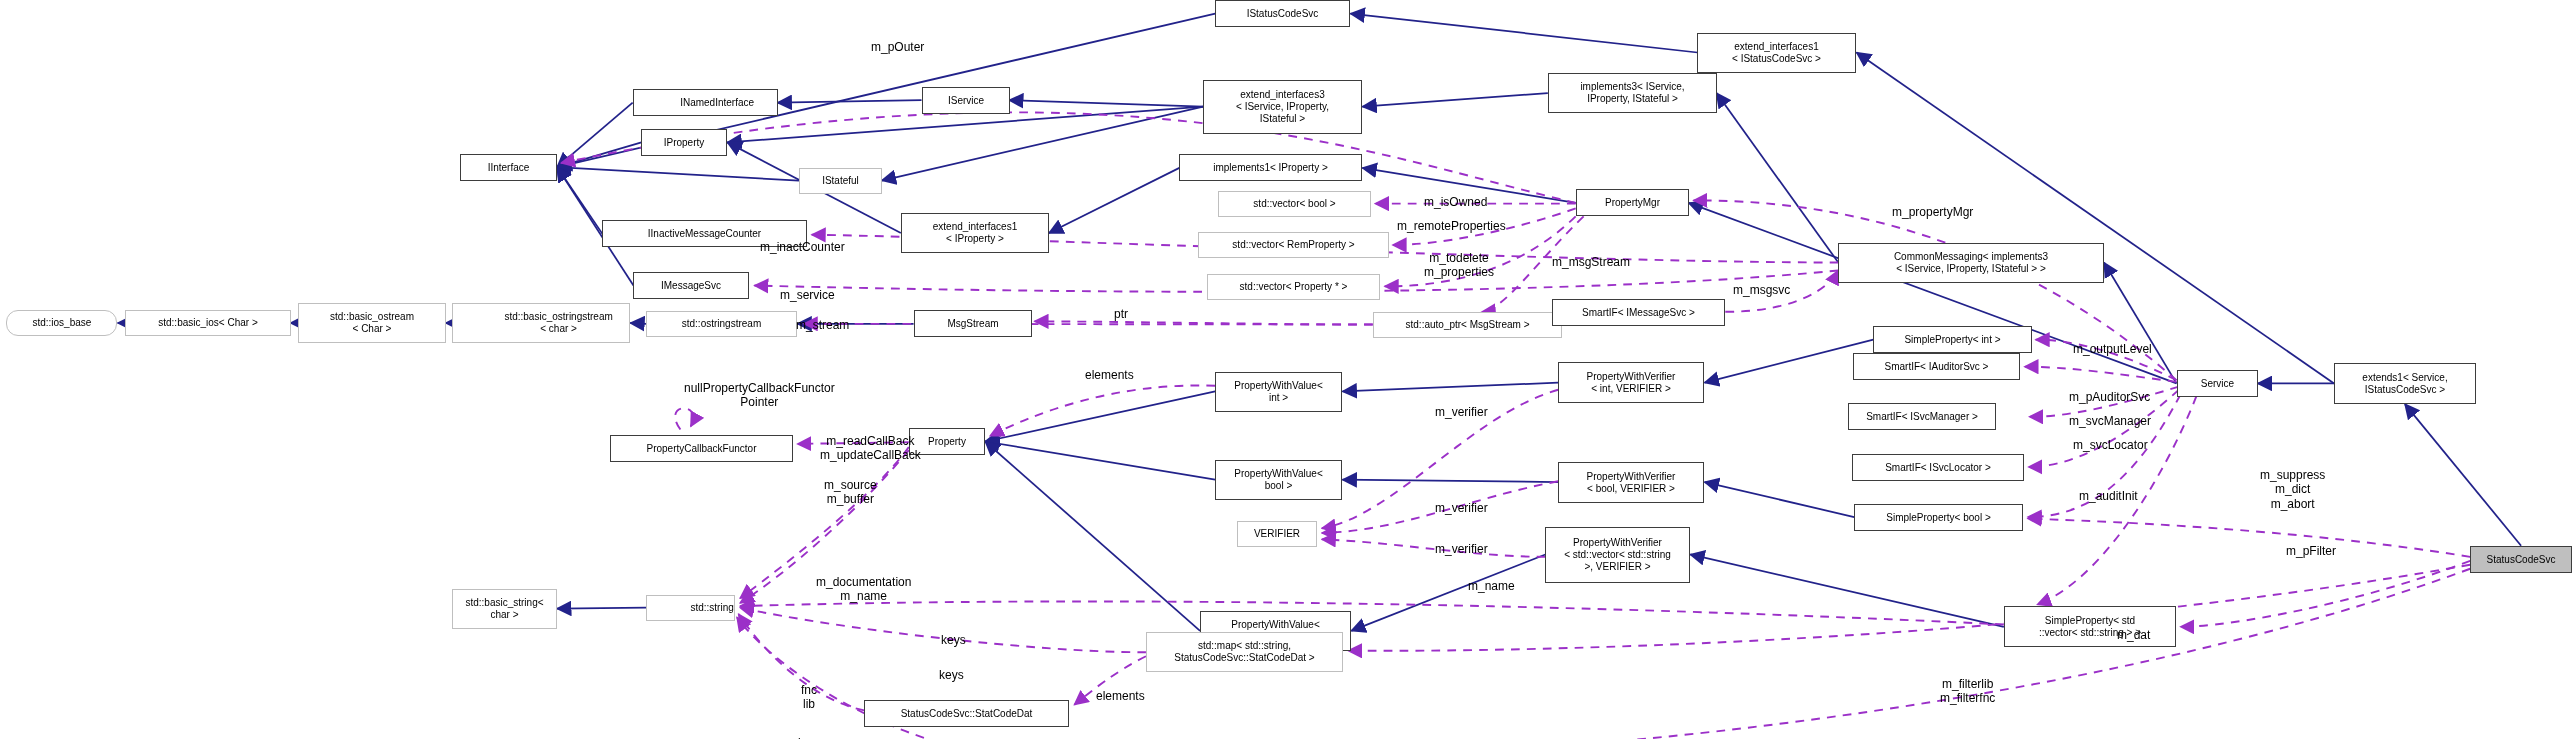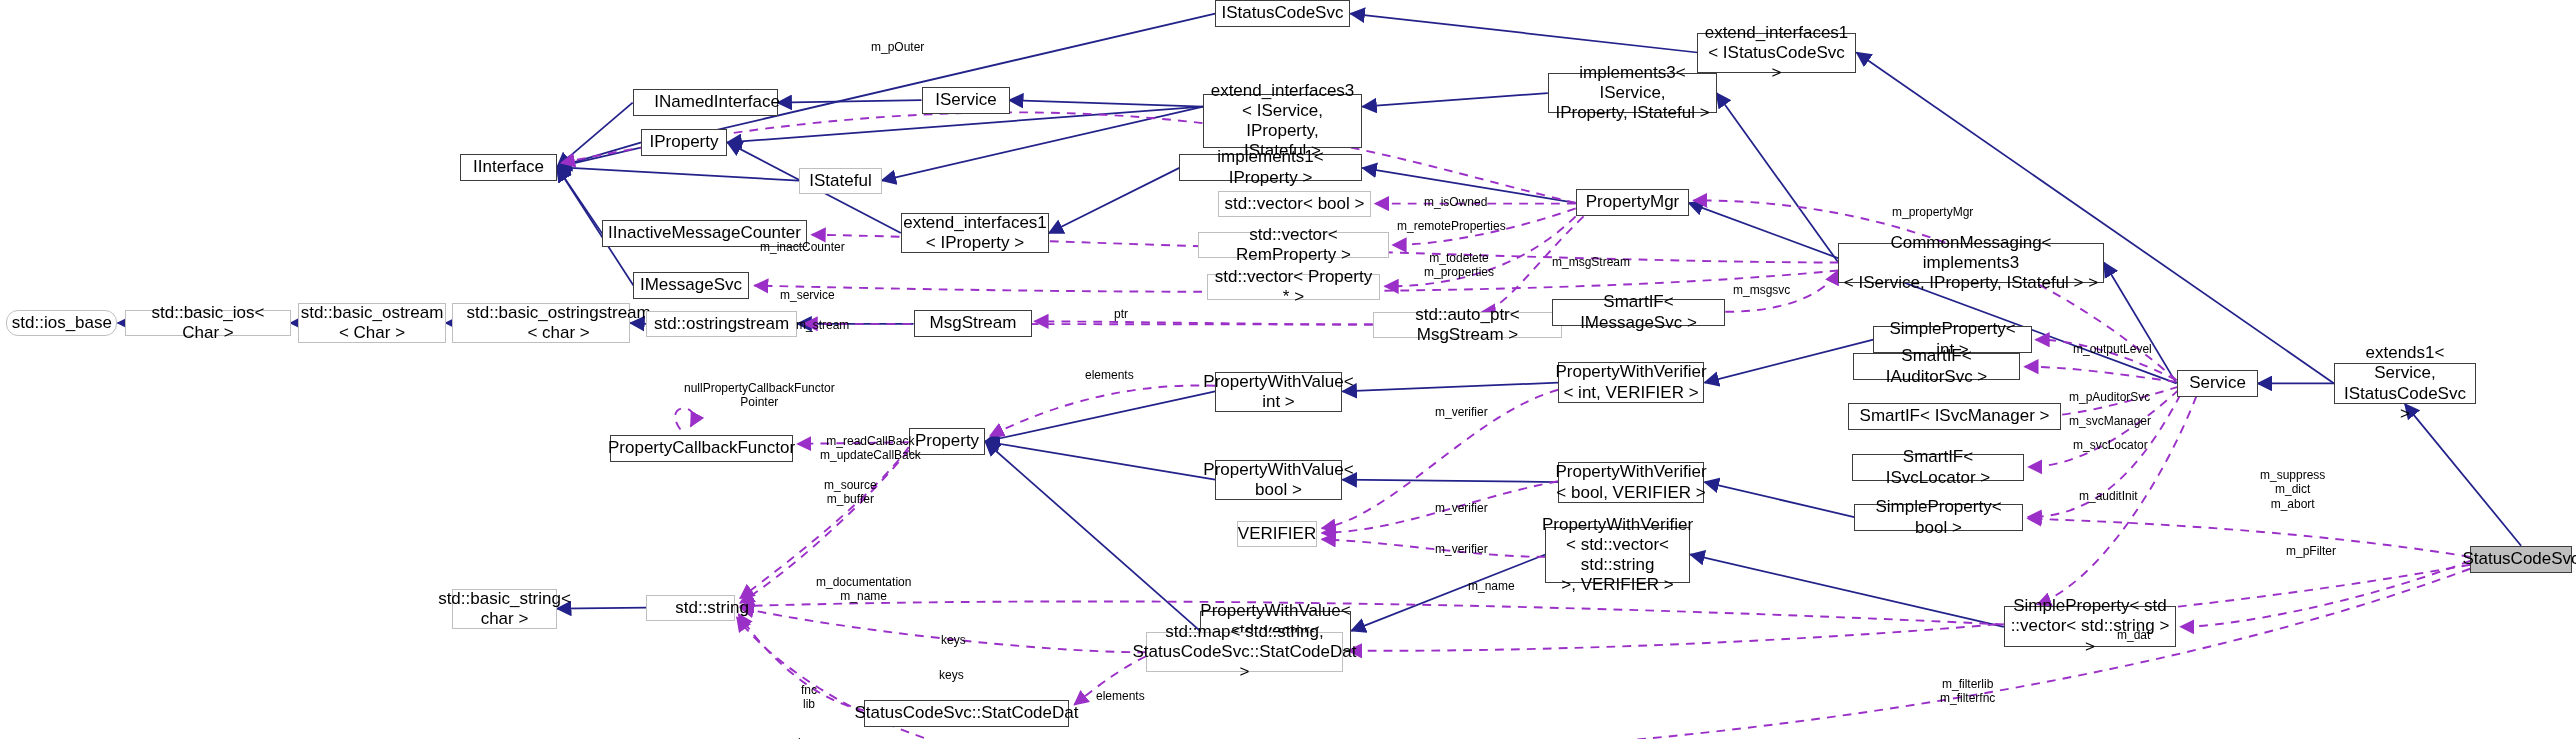--- a/index.html
+++ b/index.html
@@ -3,21 +3,21 @@
 <meta charset="utf-8">
 <title>StatusCodeSvc Collaboration Diagram</title>
 <style>
   html,body{margin:0;padding:0;background:#ffffff;}
   body{font-family:"Liberation Sans","DejaVu Sans",sans-serif;}
   #diagram{position:relative;width:2576px;height:739px;background:#fff;overflow:hidden;}
   svg#edges{position:absolute;left:0;top:0;width:2576px;height:739px;pointer-events:none;}
 
   .node{position:absolute;box-sizing:border-box;display:flex;align-items:center;
         justify-content:center;text-align:center;background:#ffffff;
-        font-size:17px;line-height:1.18;color:#000;padding:1.6px 4.8px;
+        font-size:10px;line-height:1.18;color:#000;padding:1.6px 4.8px;
         white-space:pre-line;}
   
   .node.strong{border:1.6px solid #3d3d3d;}
   
   .node.weak{border:0.8px solid #bfbfbf;}
   .node.highlight{background:#bfbfbf;border:1.6px solid #3d3d3d;}
 
   .edge-label{position:absolute;font-size:12px;color:#000;background:transparent;
               white-space:pre-line;text-align:center;line-height:1.2;}
 </style>
@@ -123,41 +123,41 @@
       <div class="node weak" style="left: 646px; top: 311px; width: 151px; height: 25.5px;">std::ostringstream</div>
       <div class="node strong" style="left: 914px; top: 310px; width: 118px; height: 27px;">MsgStream</div>
       <div class="node strong" style="left: 460px; top: 154px; width: 97px; height: 27px;">IInterface</div>
       <div class="node strong" style="left: 633px; top: 89px; width: 145px; height: 27px; padding-left: 28px;">INamedInterface</div>
       <div class="node strong" style="left: 641px; top: 129px; width: 86px; height: 27px;">IProperty</div>
       <div class="node weak" style="left: 799px; top: 168px; width: 83px; height: 25.5px;">IStateful</div>
       <div class="node strong" style="left: 922px; top: 87px; width: 88px; height: 27px;">IService</div>
       <div class="node strong" style="left: 602px; top: 220px; width: 205px; height: 27px;">IInactiveMessageCounter</div>
       <div class="node strong" style="left: 633px; top: 272px; width: 116px; height: 27px;">IMessageSvc</div>
       <div class="node strong" style="left: 1215px; top: 0px; width: 135px; height: 27px;">IStatusCodeSvc</div>
-      <div class="node strong" style="left: 1203px; top: 80px; width: 159px; height: 54px; margin-top: 14px;">extend_interfaces3
+      <div class="node strong" style="left: 1203px; top: 80px; width: 159px; height: 54px;">extend_interfaces3
 &lt; IService, IProperty,
 IStateful &gt;</div>
       <div class="node strong" style="left: 901px; top: 213px; width: 148px; height: 40px;">extend_interfaces1
 &lt; IProperty &gt;</div>
       <div class="node strong" style="left: 1697px; top: 33px; width: 159px; height: 40px;">extend_interfaces1
 &lt; IStatusCodeSvc &gt;</div>
       <div class="node strong" style="left: 1548px; top: 73px; width: 169px; height: 40px;">implements3&lt; IService,
 IProperty, IStateful &gt;</div>
       <div class="node strong" style="left: 1179px; top: 154px; width: 183px; height: 27px;">implements1&lt; IProperty &gt;</div>
       <div class="node weak" style="left: 1218px; top: 191px; width: 153px; height: 25.5px;">std::vector&lt; bool &gt;</div>
       <div class="node weak" style="left: 1198px; top: 232px; width: 191px; height: 25.5px;">std::vector&lt; RemProperty &gt;</div>
       <div class="node weak" style="left: 1207px; top: 274px; width: 173px; height: 25.5px;">std::vector&lt; Property * &gt;</div>
       <div class="node weak" style="left: 1373px; top: 312px; width: 189px; height: 25.5px;">std::auto_ptr&lt; MsgStream &gt;</div>
       <div class="node strong" style="left: 1576px; top: 189px; width: 113px; height: 27px;">PropertyMgr</div>
       <div class="node strong" style="left: 1552px; top: 299px; width: 173px; height: 27px;">SmartIF&lt; IMessageSvc &gt;</div>
       <div class="node strong" style="left: 1838px; top: 243px; width: 266px; height: 40px;">CommonMessaging&lt; implements3
 &lt; IService, IProperty, IStateful &gt; &gt;</div>
       <div class="node strong" style="left: 1873px; top: 326px; width: 159px; height: 27px;">SimpleProperty&lt; int &gt;</div>
       <div class="node strong" style="left: 1853px; top: 353px; width: 167px; height: 27px;">SmartIF&lt; IAuditorSvc &gt;</div>
-      <div class="node strong" style="left: 1848px; top: 403px; width: 213px; height: 27px;">SmartIF&lt; ISvcManager &gt;</div>
+      <div class="node strong" style="left: 1848px; top: 403px; width: 148px; height: 27px;">SmartIF&lt; ISvcManager &gt;</div>
       <div class="node strong" style="left: 1852px; top: 454px; width: 172px; height: 27px;">SmartIF&lt; ISvcLocator &gt;</div>
       <div class="node strong" style="left: 1854px; top: 504px; width: 169px; height: 27px;">SimpleProperty&lt; bool &gt;</div>
       <div class="node strong" style="left: 2004px; top: 606px; width: 172px; height: 41px;">SimpleProperty&lt; std
 ::vector&lt; std::string &gt; &gt;</div>
       <div class="node strong" style="left: 2177px; top: 370px; width: 81px; height: 27px;">Service</div>
       <div class="node strong" style="left: 2334px; top: 363px; width: 142px; height: 41px;">extends1&lt; Service,
 IStatusCodeSvc &gt;</div>
       <div class="node highlight" style="left: 2470px; top: 546px; width: 102px; height: 27px;">StatusCodeSvc</div>
       <div class="node strong" style="left: 909px; top: 428px; width: 76px; height: 27px;">Property</div>
       <div class="node strong" style="left: 1215px; top: 372px; width: 127px; height: 40px;">PropertyWithValue&lt;

